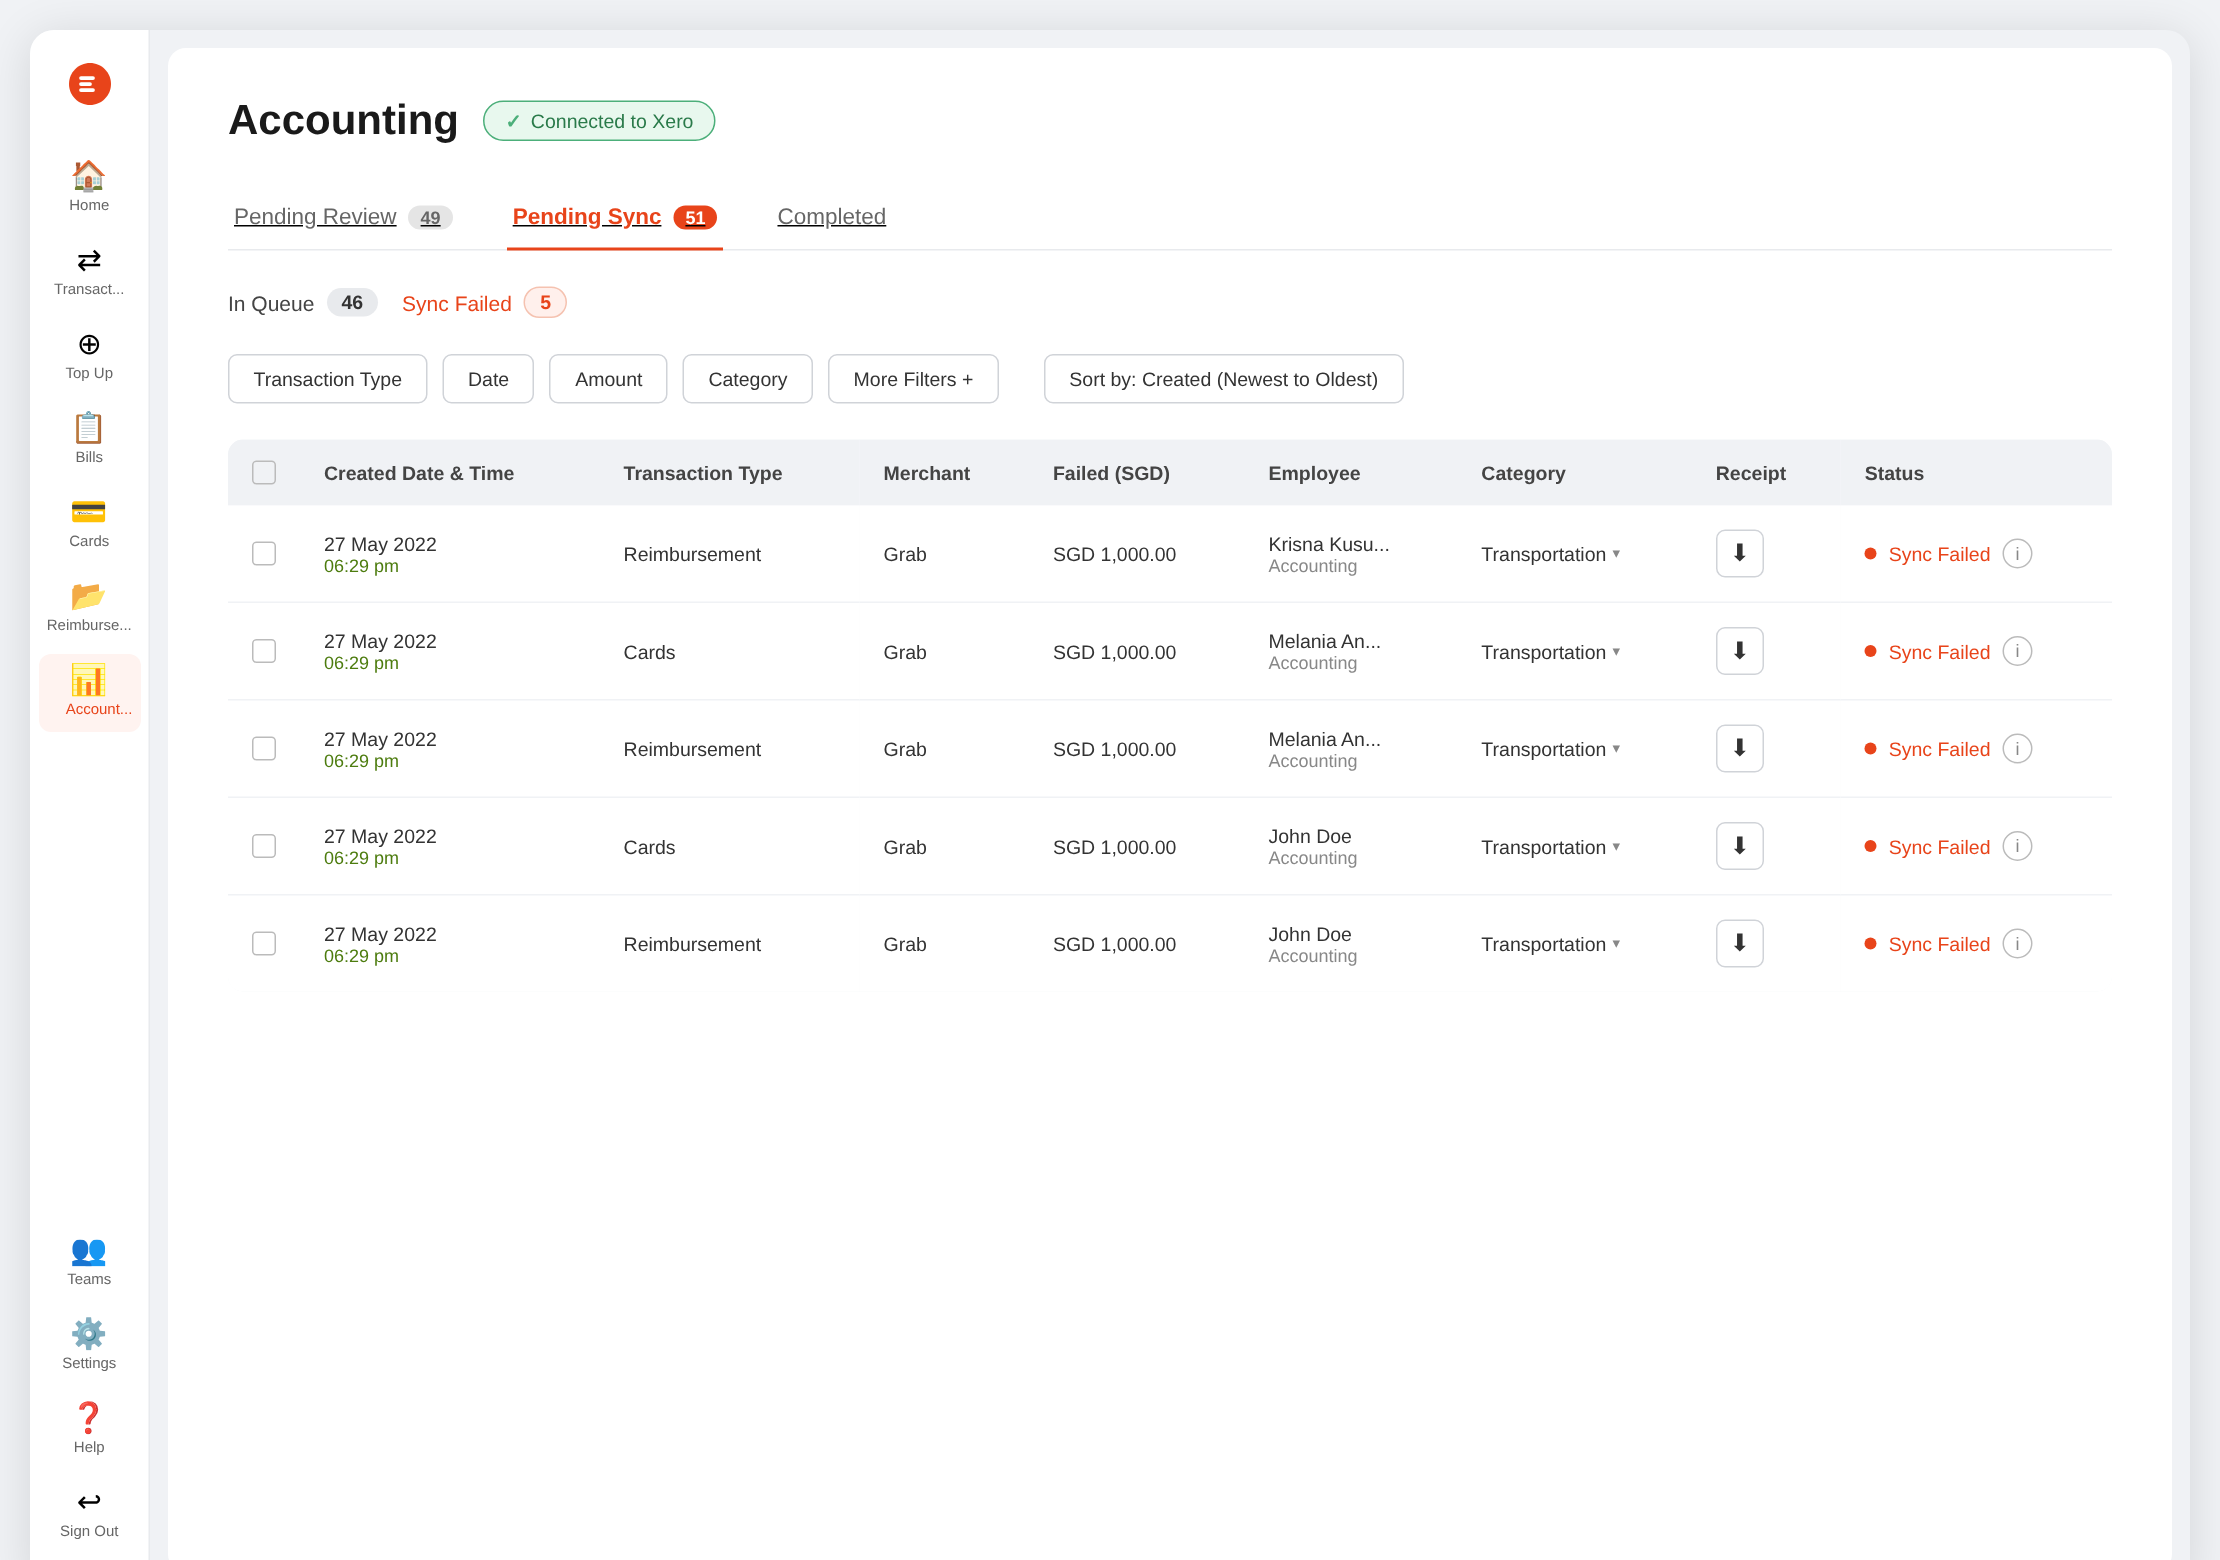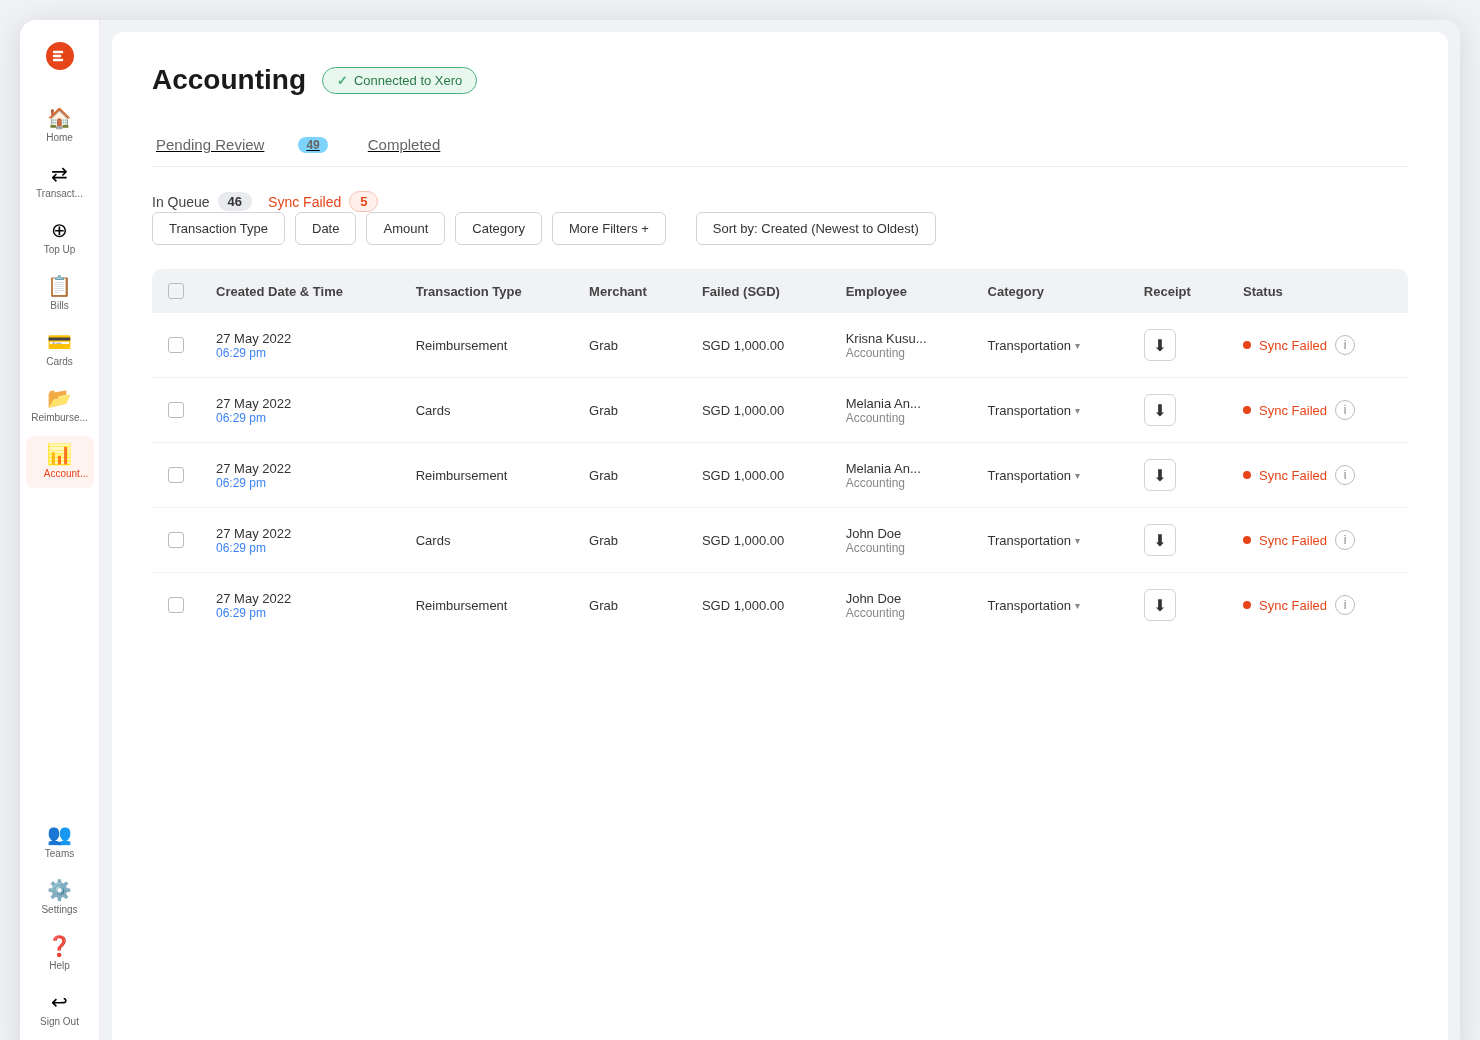--- a/index.html
+++ b/index.html
@@ -145,29 +145,29 @@
     }
     .tab-badge {
       background: #e8441a;
       color: #fff;
       border-radius: 12px;
       padding: 1px 8px;
       font-size: 12px;
       font-weight: 600;
     }
     .tab-badge.gray {
-      background: #7dd3fc;
+      background: #e5e5e5;
       color: #666;
-      margin-left: 26px;
     }
     
     .queue-row {
       display: flex;
       align-items: center;
       gap: 16px;
+      margin-bottom: 24px;
     }
     .queue-item {
       display: flex;
       align-items: center;
       gap: 8px;
       font-size: 14px;
       color: #444;
     }
     .queue-item .count {
       background: #e8eaed;
@@ -238,21 +238,21 @@
       border-bottom: 1px solid #f0f2f5;
     }
     tbody tr:last-child { border-bottom: none; }
     tbody td {
       padding: 16px;
       font-size: 13px;
       color: #333;
       vertical-align: middle;
     }
     .cell-date { font-weight: 500; }
-    .cell-time { color: #3b82f6; font-size: 12px; }
+    .cell-time { color: #4d7c0f; font-size: 12px; }
     .employee-name { font-weight: 500; }
     .employee-dept { color: #888; font-size: 12px; }
     .category-dropdown {
       display: flex;
       align-items: center;
       gap: 4px;
       font-size: 13px;
       color: #333;
       cursor: pointer;
     }
@@ -376,20 +376,24 @@
       <div class="connected-badge">
         <span class="check">✓</span>
         <span>Connected to Xero</span>
       </div>
     </div>
 
     <div class="tabs">
       <div class="tab">
         <span>Pending Review</span>
         <span class="tab-badge gray">49</span>
+      </div>
+      <div class="tab active">
+        <span>Pending Sync</span>
+        <span class="tab-badge">51</span>
       </div>
       <div class="tab">
         <span>Completed</span>
       </div>
     </div>
 
     <div class="queue-row">
       <div class="queue-item">
         <span class="label">In Queue</span>
         <span class="count">46</span>

